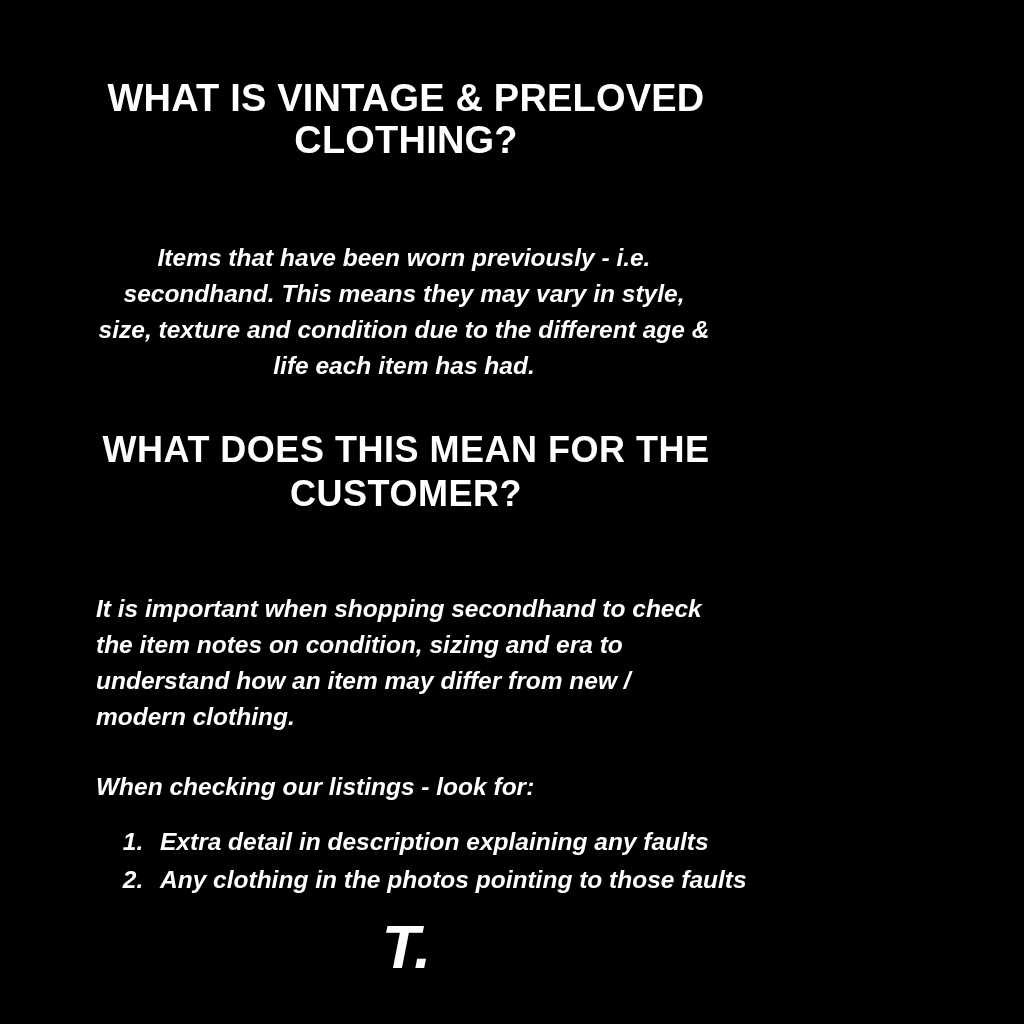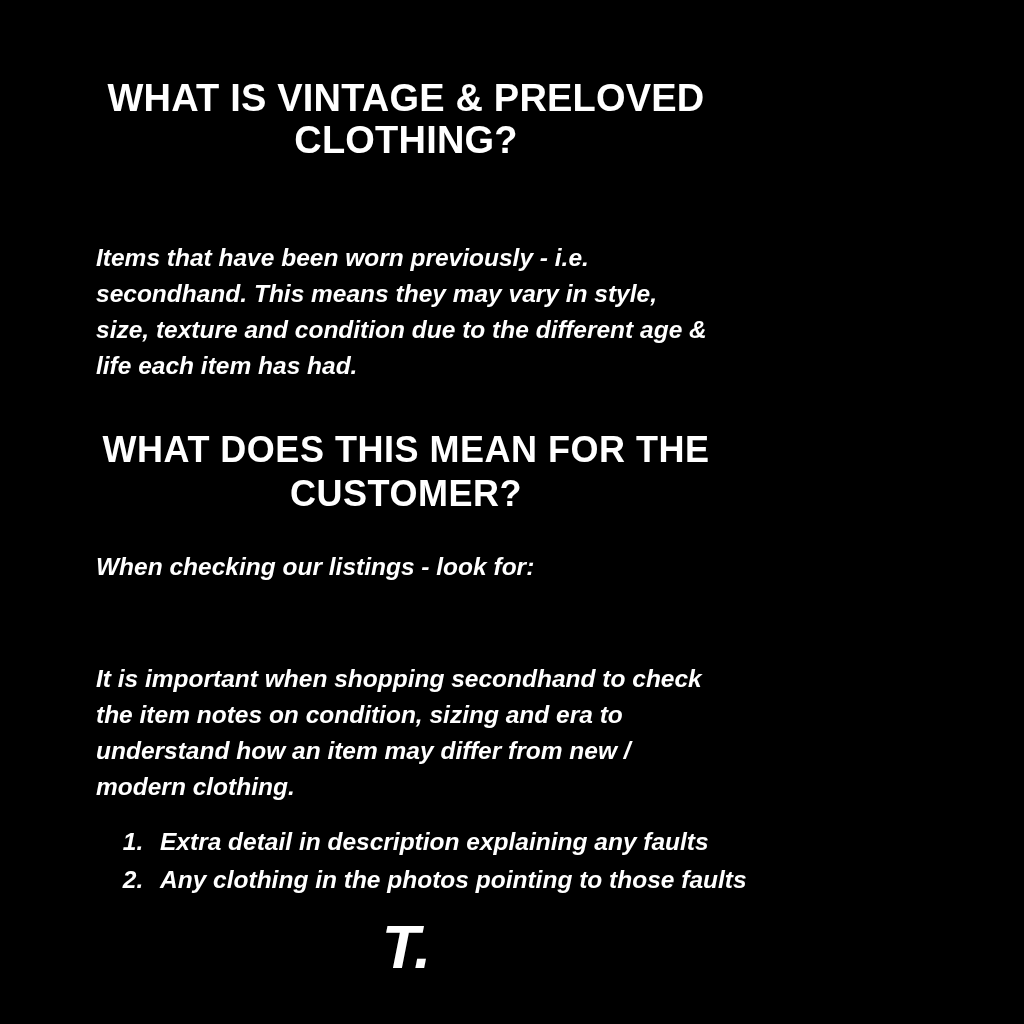--- a/index.html
+++ b/index.html
@@ -46,20 +46,21 @@
     font-weight: bold;
     font-size: 24.5px;
     line-height: 1.47;
     color: #ffffff;
     margin: 0;
     padding: 0 100px 0 96px;
     text-align: left;
   }
   .block-1 {
     margin-top: 78px;
+    text-align: center;
   }
   .block-2-wrap {
     margin-top: 44px;
   }
   .block-3 {
     margin-top: 76px;
   }
   .block-4 {
     margin-top: 34px;
   }
@@ -102,23 +103,23 @@
 <div class="page">
 
   <h1 class="heading h-main">WHAT IS VINTAGE &amp; PRELOVED CLOTHING?</h1>
 
   <p class="body-text block-1">Items that have been worn previously - i.e. secondhand. This means they may vary in style, size, texture and condition due to the different age &amp; life each item has had.</p>
 
   <div class="block-2-wrap">
     <h2 class="heading h-second">WHAT DOES THIS MEAN FOR THE CUSTOMER?</h2>
   </div>
 
+  <p class="body-text block-3">It is important when shopping secondhand to check the item notes on condition, sizing and era to understand how an item may differ from new / modern clothing.</p>
+
   <p class="body-text block-4">When checking our listings - look for:</p>
-
-  <p class="body-text block-3">It is important when shopping secondhand to check the item notes on condition, sizing and era to understand how an item may differ from new / modern clothing.</p>
 
   <ol class="faults">
     <li>Extra detail in description explaining any faults</li>
     <li>Any clothing in the photos pointing to those faults</li>
   </ol>
 
   <div class="logo-wrap">
     <span class="logo-mark">T.</span>
   </div>
 

